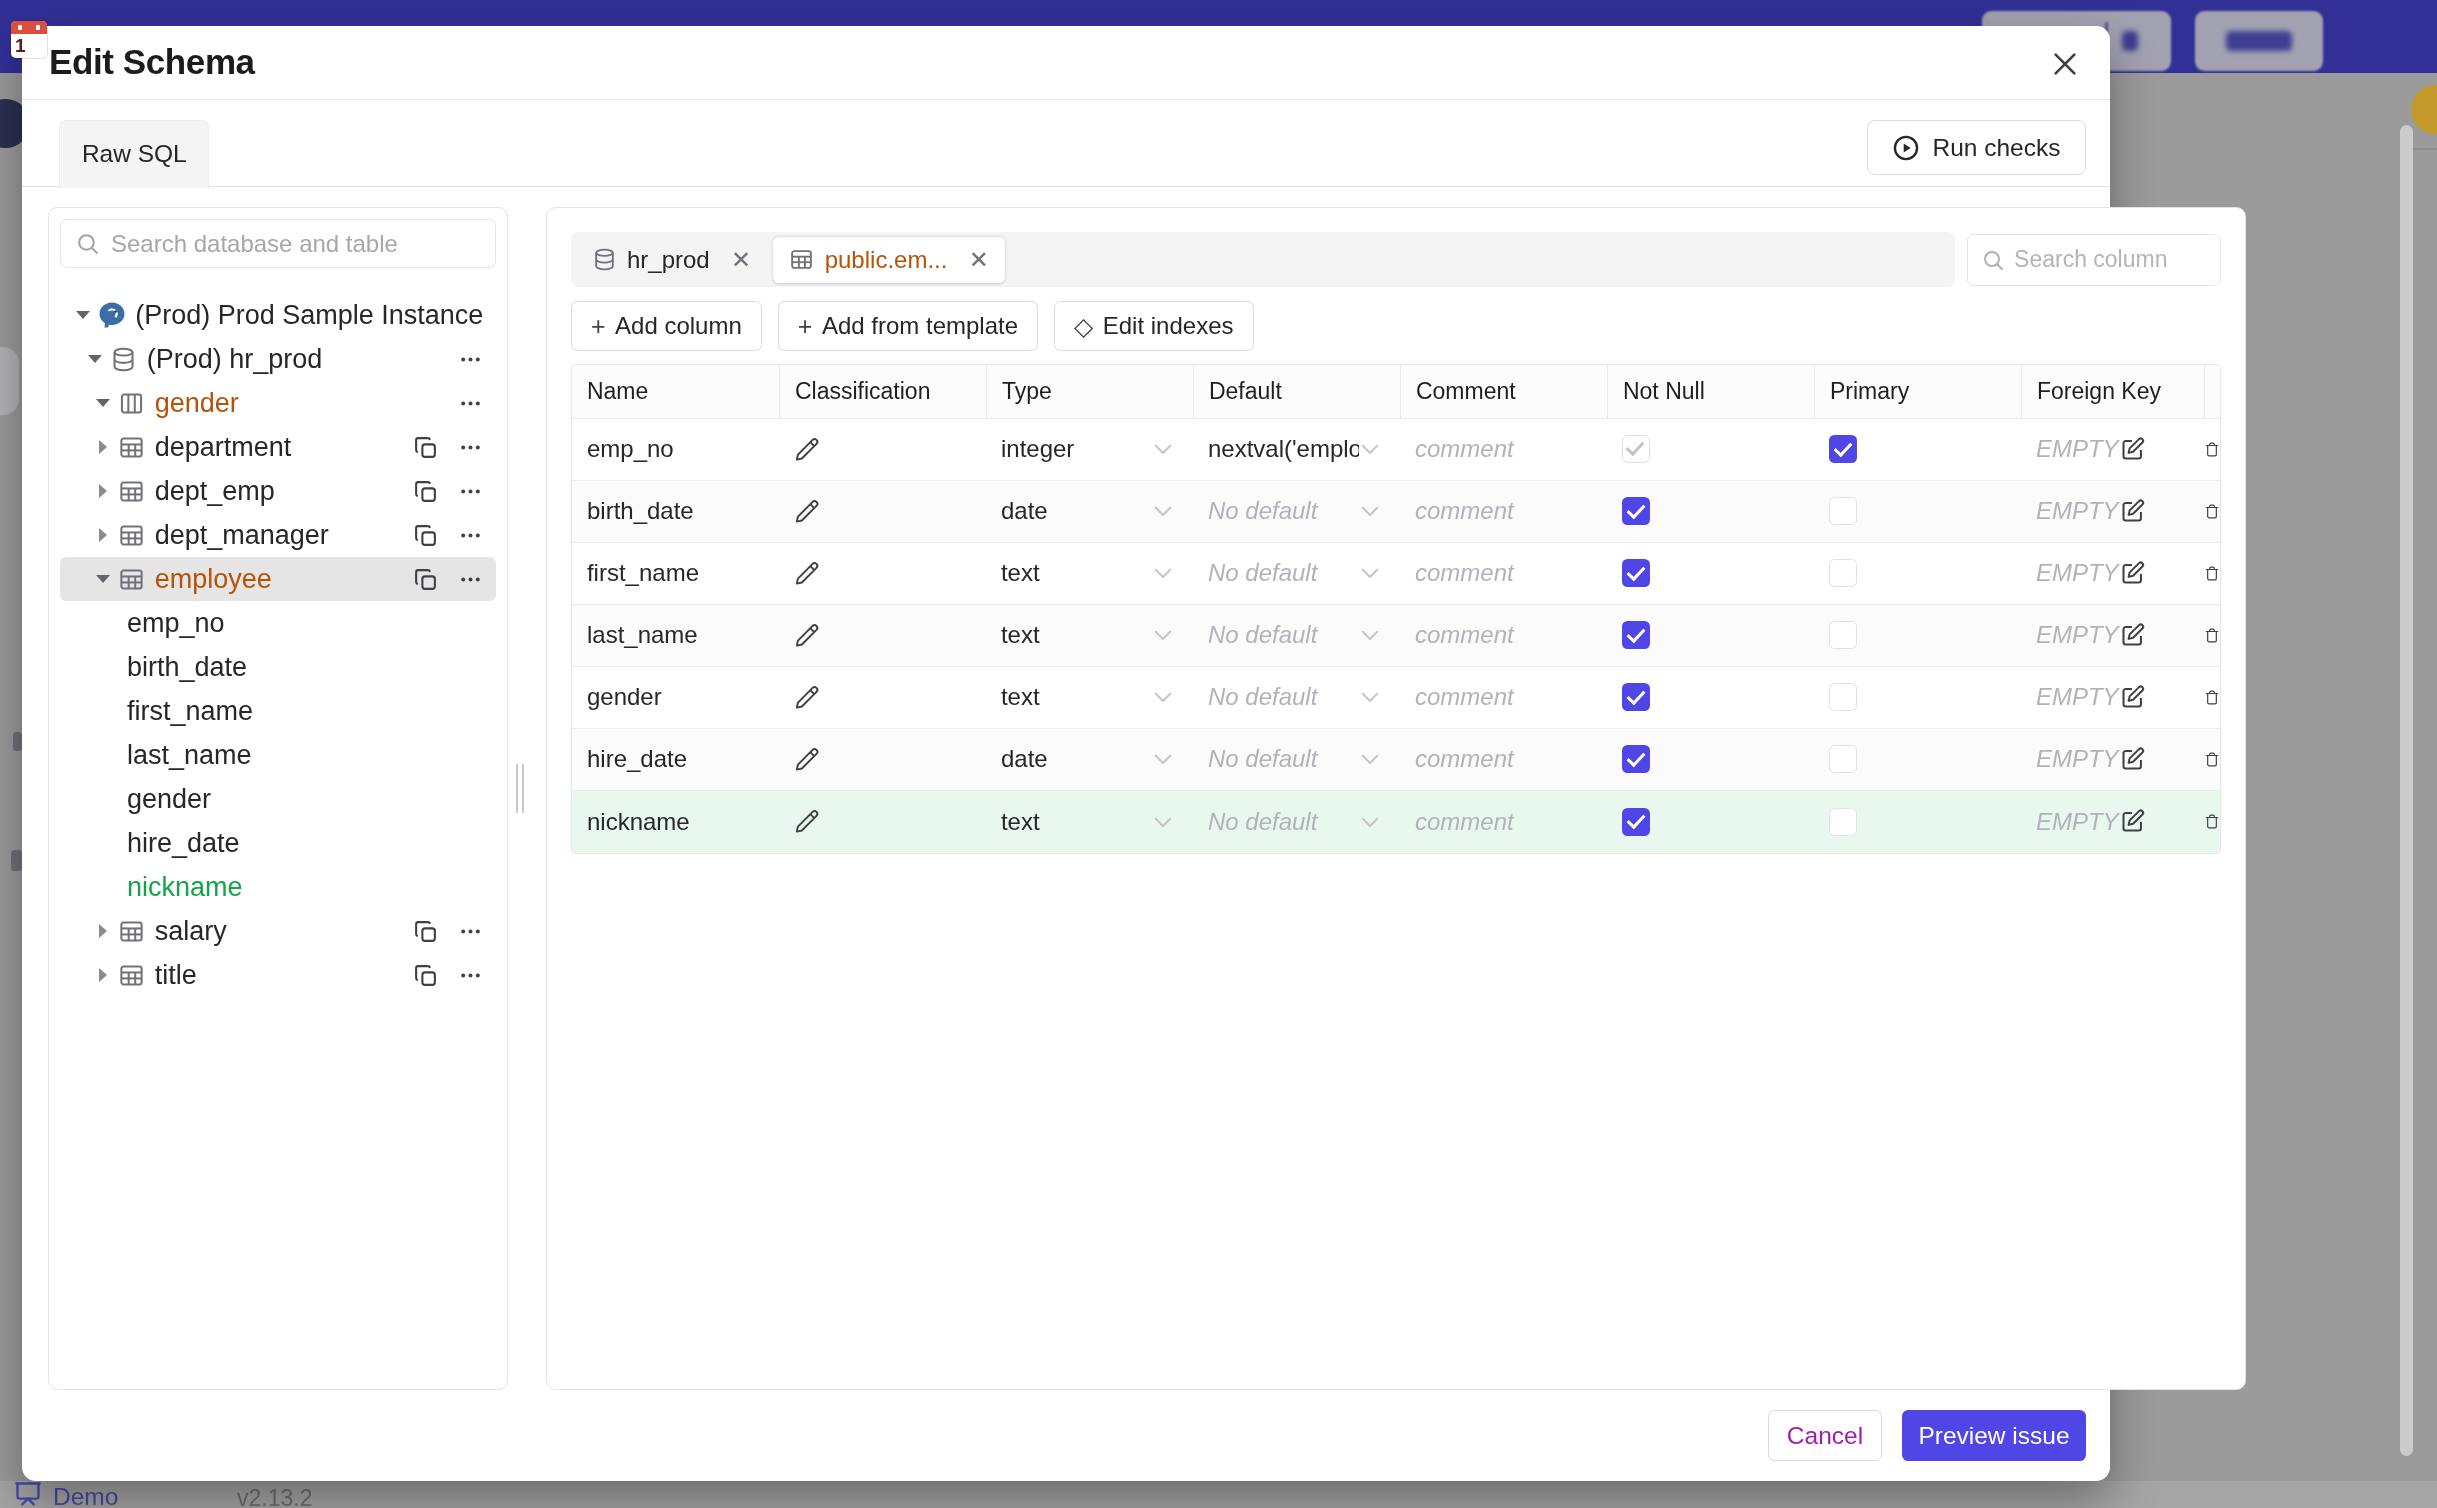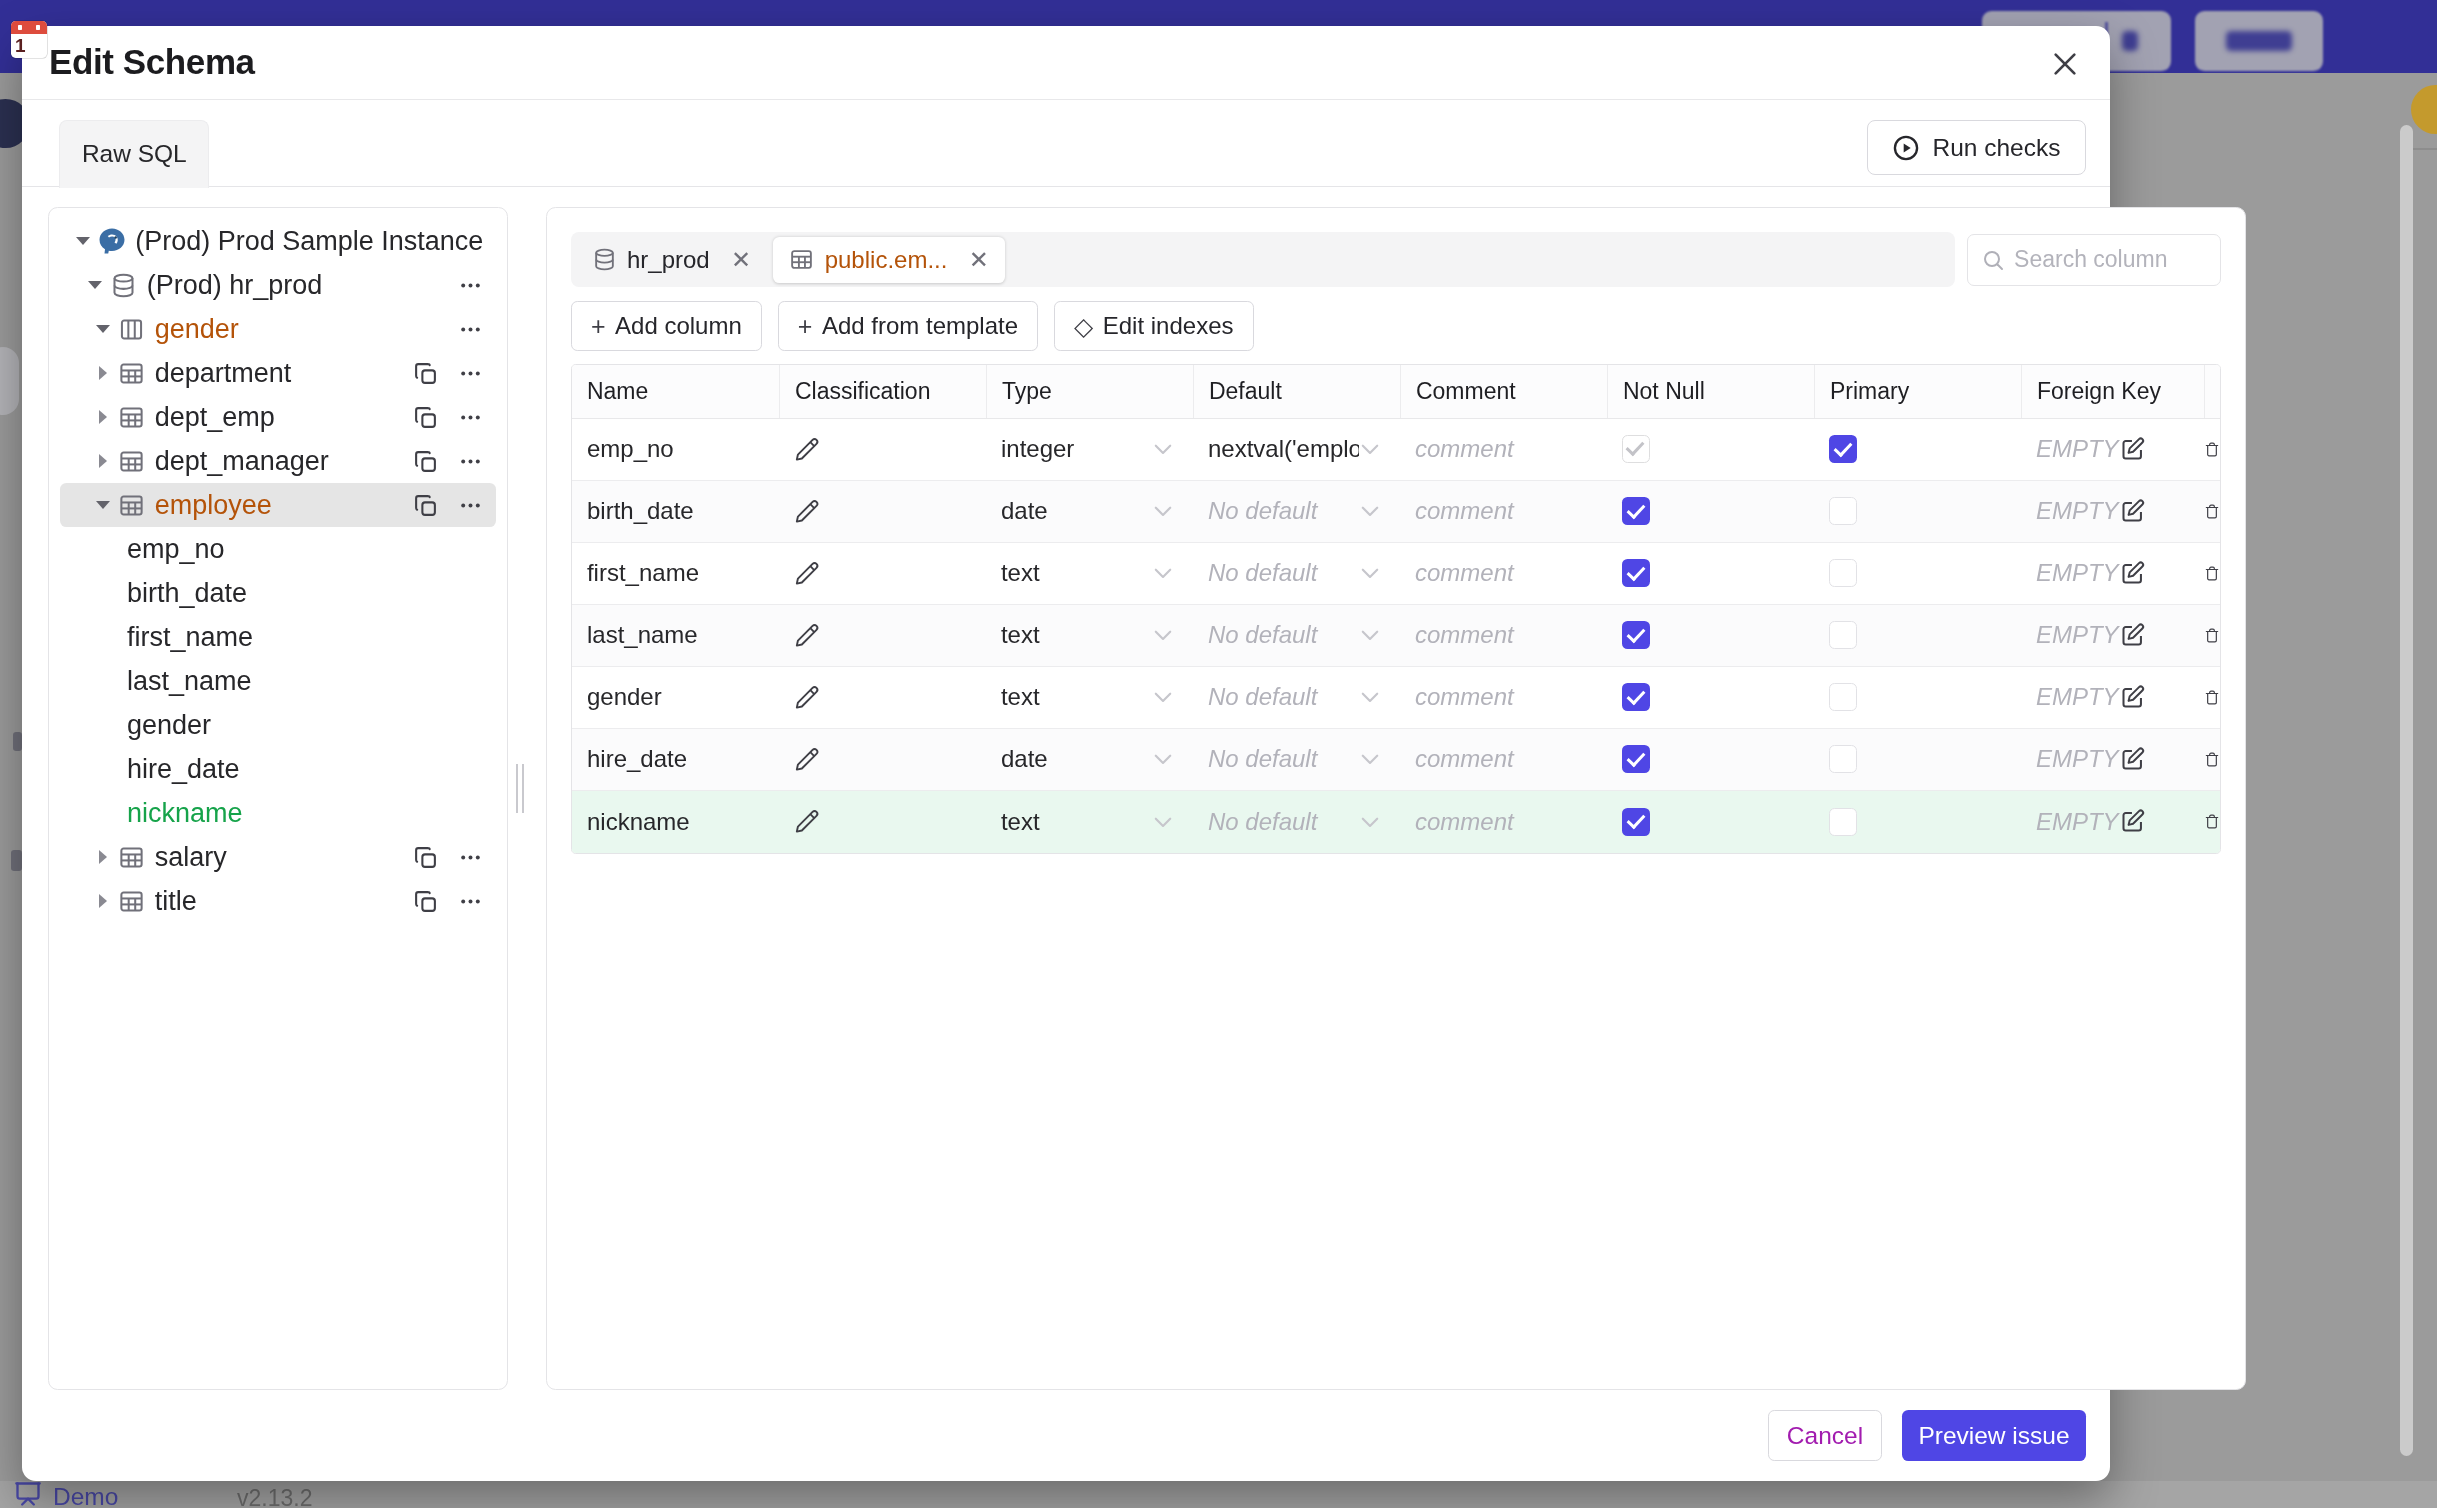--- a/index.html
+++ b/index.html
@@ -173,20 +173,29 @@
               <path d="M10 8.2 16 12l-6 3.8z" fill="#26262b" stroke="none"></path>
             </svg>
         </span>
         <span>Run checks</span>
       </button>
     </div>
 
     <div class="m-body">
 
       <div class="panel left">
+        <div class="search-box">
+          <span style="display:flex;">
+            <svg width="25" height="25" viewBox="0 0 24 24" fill="none" stroke="currentColor" stroke-width="2" stroke-linecap="round">
+                <circle cx="11" cy="11" r="7"></circle>
+                <line x1="16.5" y1="16.5" x2="21" y2="21"></line>
+              </svg>
+          </span>
+          <input type="text" placeholder="Search database and table" style="">
+        </div>
         <div class="tree" id="tree">
             <div class="trow lvl0">
               <span class="caret">
                 <i class="exp"></i>
               </span>
               <span class="ticon">
                 <svg width="30" height="30" viewBox="0 0 24 24">
                   <path fill="#3b6ea5" d="M12 2C6.5 2 2 6 2 11c0 3.2 1.7 6 4.4 7.6L6 22h3l.4-2.2c.8.15 1.7.2 2.6.2 5.5 0 10-4 10-9S17.5 2 12 2z"></path>
                   <path fill="#fff" d="M8.6 8c2.2-1.9 5.6-1.6 7.2.5 1.3 1.7 1 4-.3 5.7l-1.5-1.1c.9-1.2 1.2-2.7.4-3.7-1-1.3-3.3-1.5-4.8-.3z"></path>
                   <circle cx="14.9" cy="9.2" r="1" fill="#173c5c"></circle>

